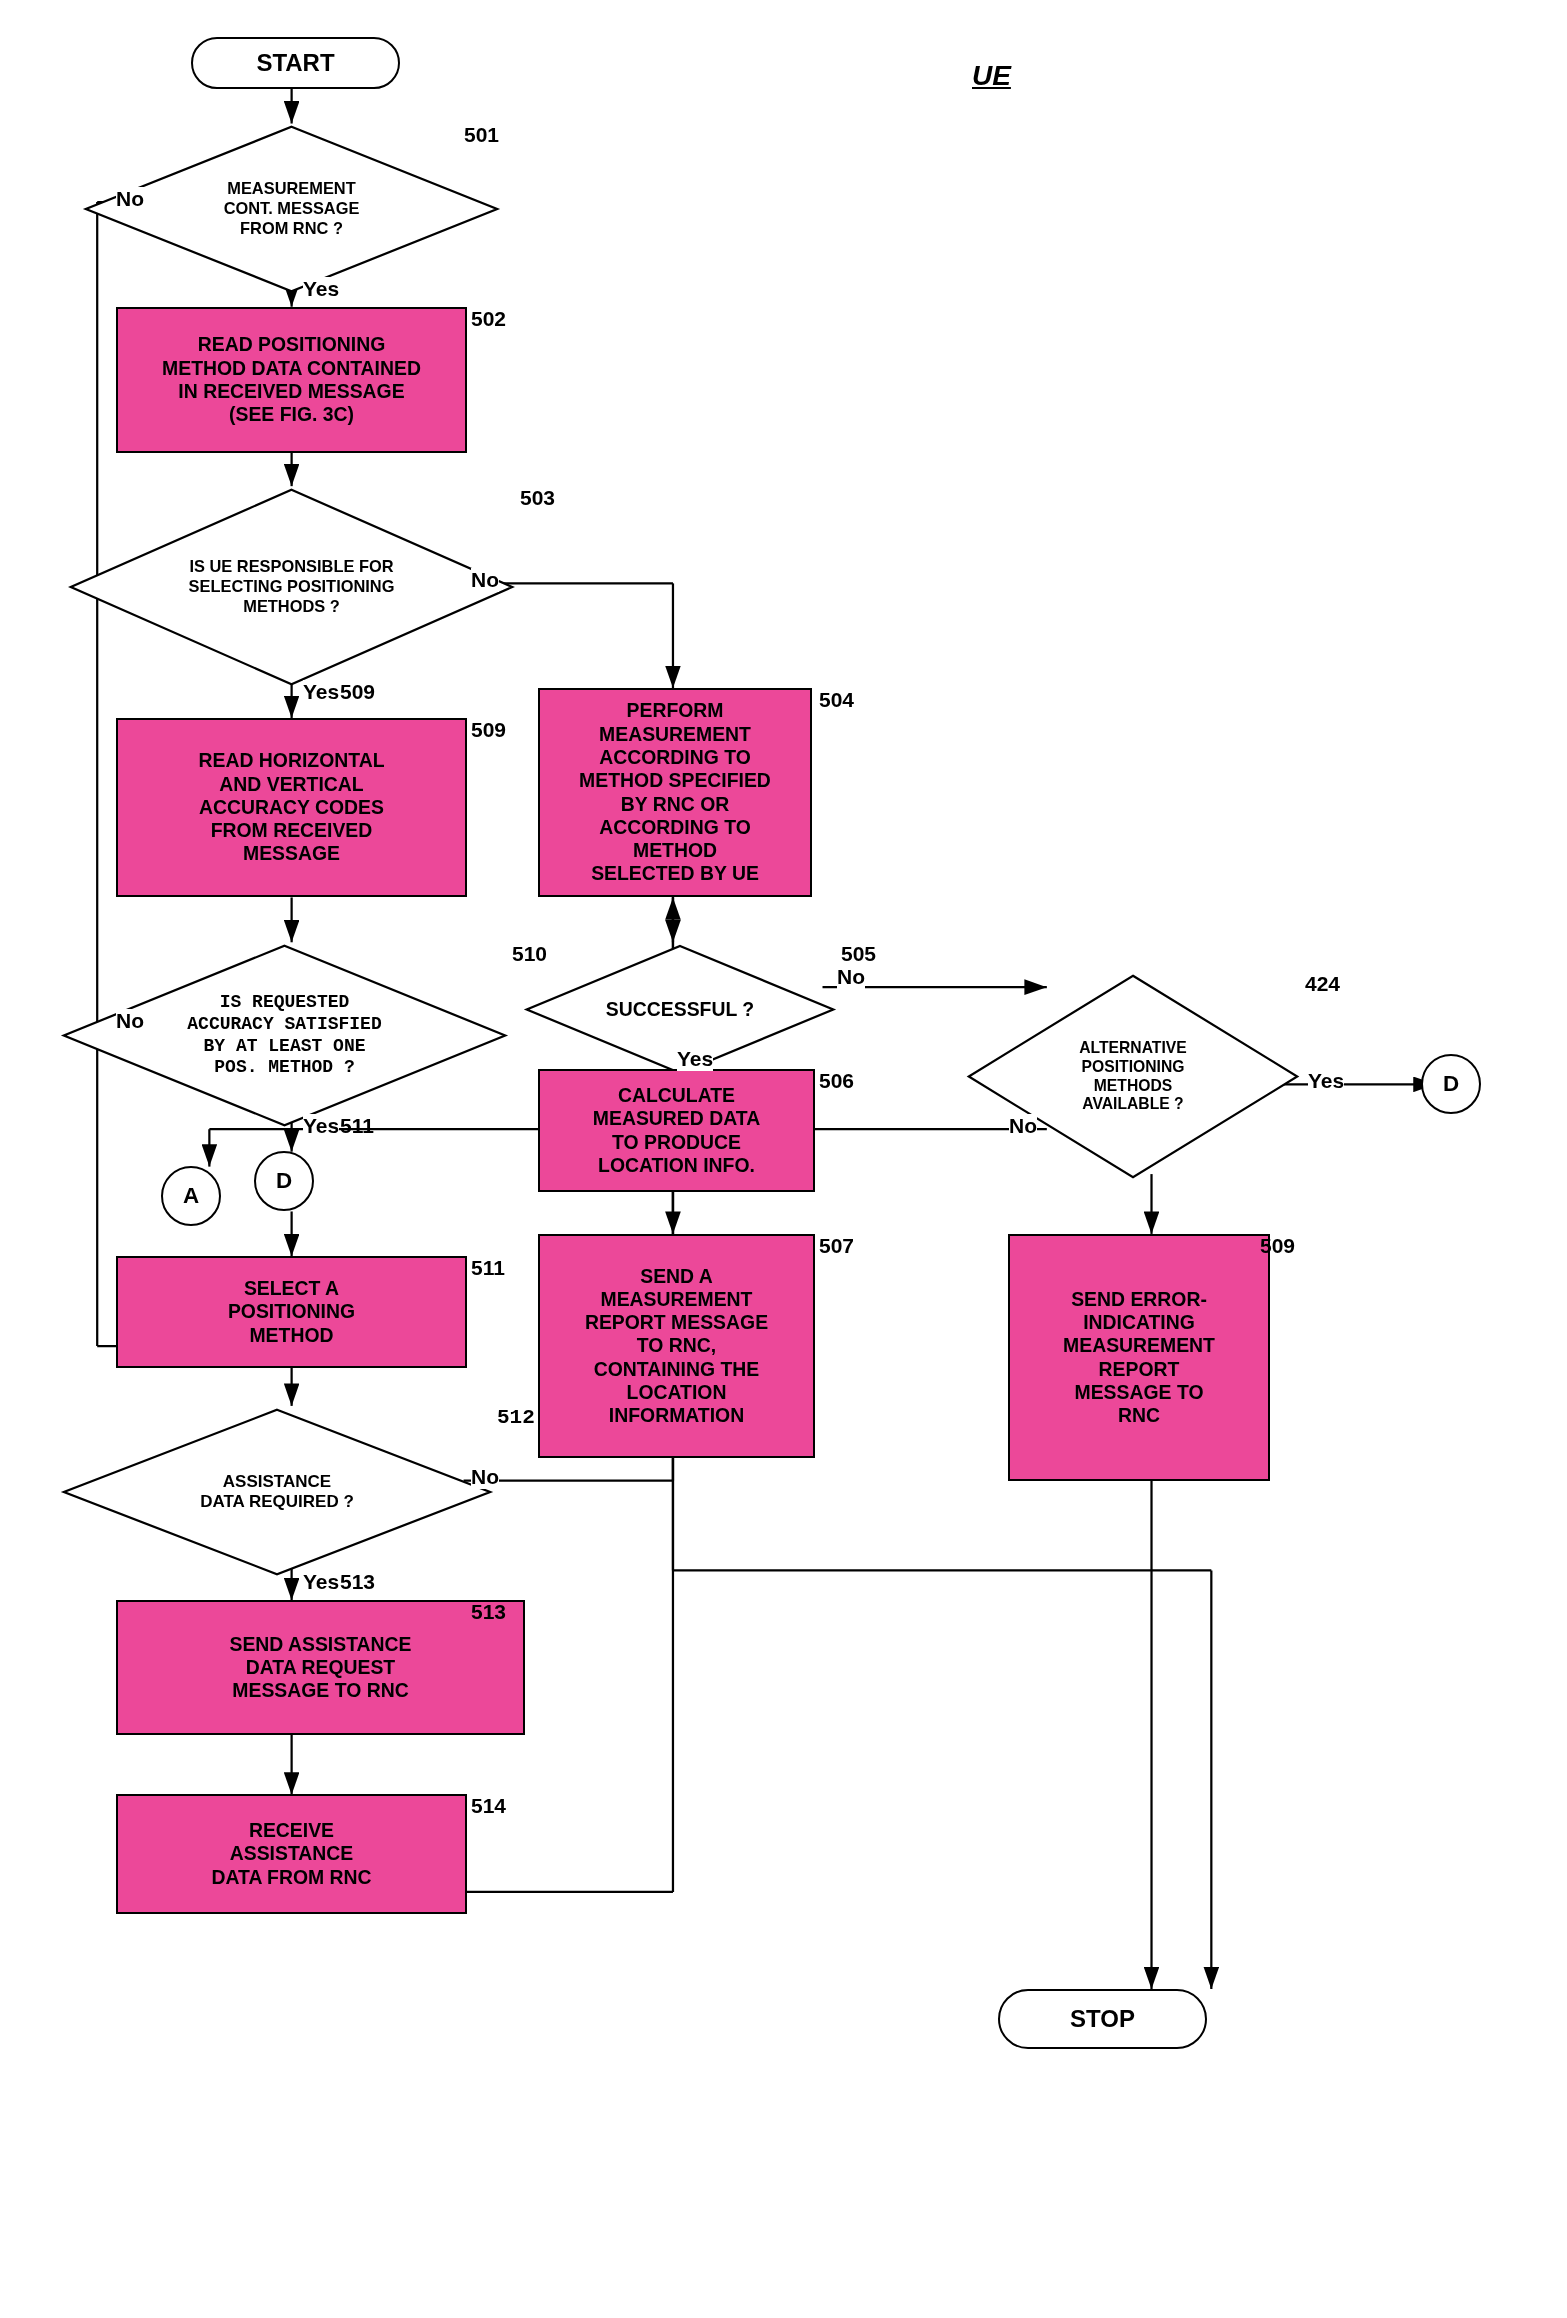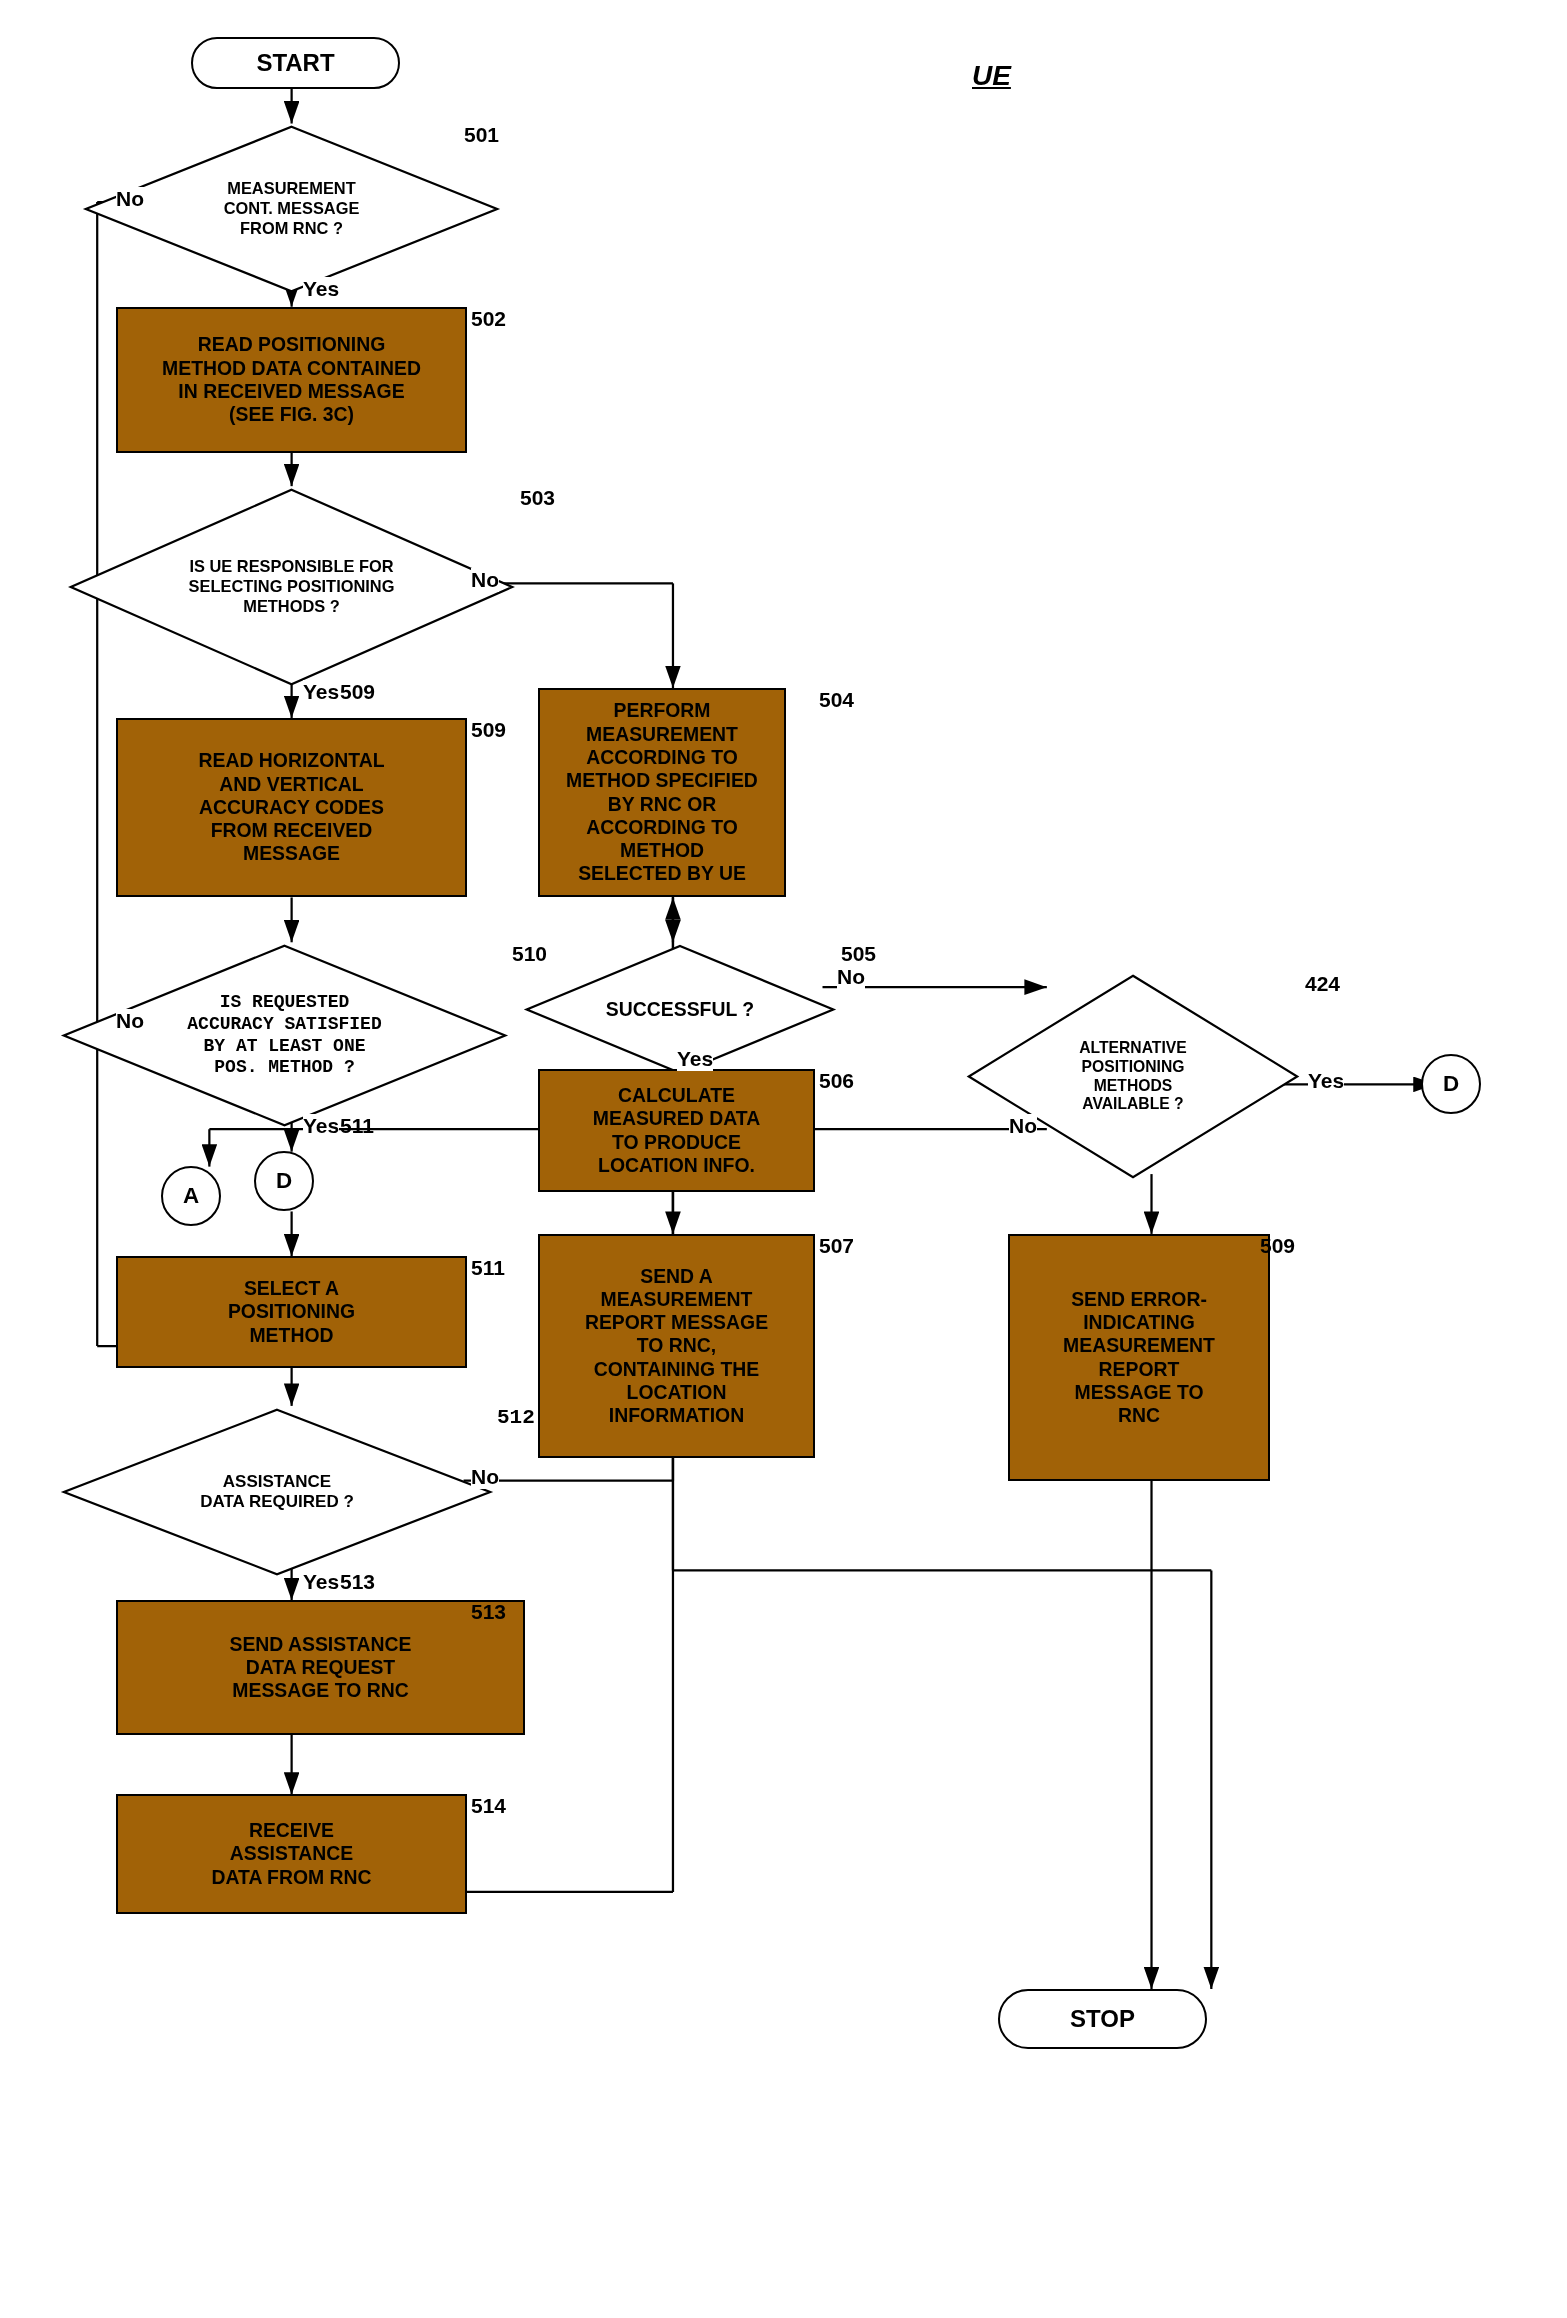--- a/index.html
+++ b/index.html
@@ -25,21 +25,21 @@
       display: flex;
       align-items: center;
       justify-content: center;
       text-align: center;
       font-weight: bold;
       font-size: 24px;
     }
     .fc-rect {
       position: absolute;
       border: 2.2px solid #000;
-      background: #a16207;
+      background: #ec4899;
       display: flex;
       align-items: center;
       justify-content: center;
       text-align: center;
       font-weight: bold;
       font-size: 19.4px;
       line-height: 1.2;
       padding: 6px;
     }
     .fc-diamond {
@@ -190,21 +190,21 @@
   <div class="fc-diamond" style="top:486px; left:67px; width:449px; height:202px;">
     <svg width="449" height="202" viewBox="0 0 600 270">
       <polygon points="300,5 595,135 300,265 5,135" fill="white" stroke="black" stroke-width="3"></polygon>
     </svg>
     <div class="diamond-text" style="font-size:16.4px;">
       IS UE RESPONSIBLE FOR<br>SELECTING POSITIONING<br>METHODS ?
     </div>
   </div>
   <div class="fc-ref-label" style="top:486px; left:520px;">503</div>
 
-  <div class="fc-rect" style="top:688px; left:538px; width:248px; height:209px;">PERFORM<br>MEASUREMENT<br>ACCORDING TO<br>METHOD SPECIFIED<br>BY RNC OR<br>ACCORDING TO<br>METHOD<br>SELECTED BY UE</div>
+  <div class="fc-rect" style="top:688px; left:538px; width:274px; height:209px;">PERFORM<br>MEASUREMENT<br>ACCORDING TO<br>METHOD SPECIFIED<br>BY RNC OR<br>ACCORDING TO<br>METHOD<br>SELECTED BY UE</div>
   <div class="fc-ref-label" style="top:688px; left:819px;">504</div>
 
   <div class="fc-diamond" style="top:942px; left:523px; width:314px; height:135px;">
     <svg width="314" height="135" viewBox="0 0 420 180">
       <polygon points="210,5 415,90 210,175 5,90" fill="white" stroke="black" stroke-width="3"></polygon>
     </svg>
     <div class="diamond-text" style="font-size:19.4px;">
       SUCCESSFUL ?
     </div>
   </div>

